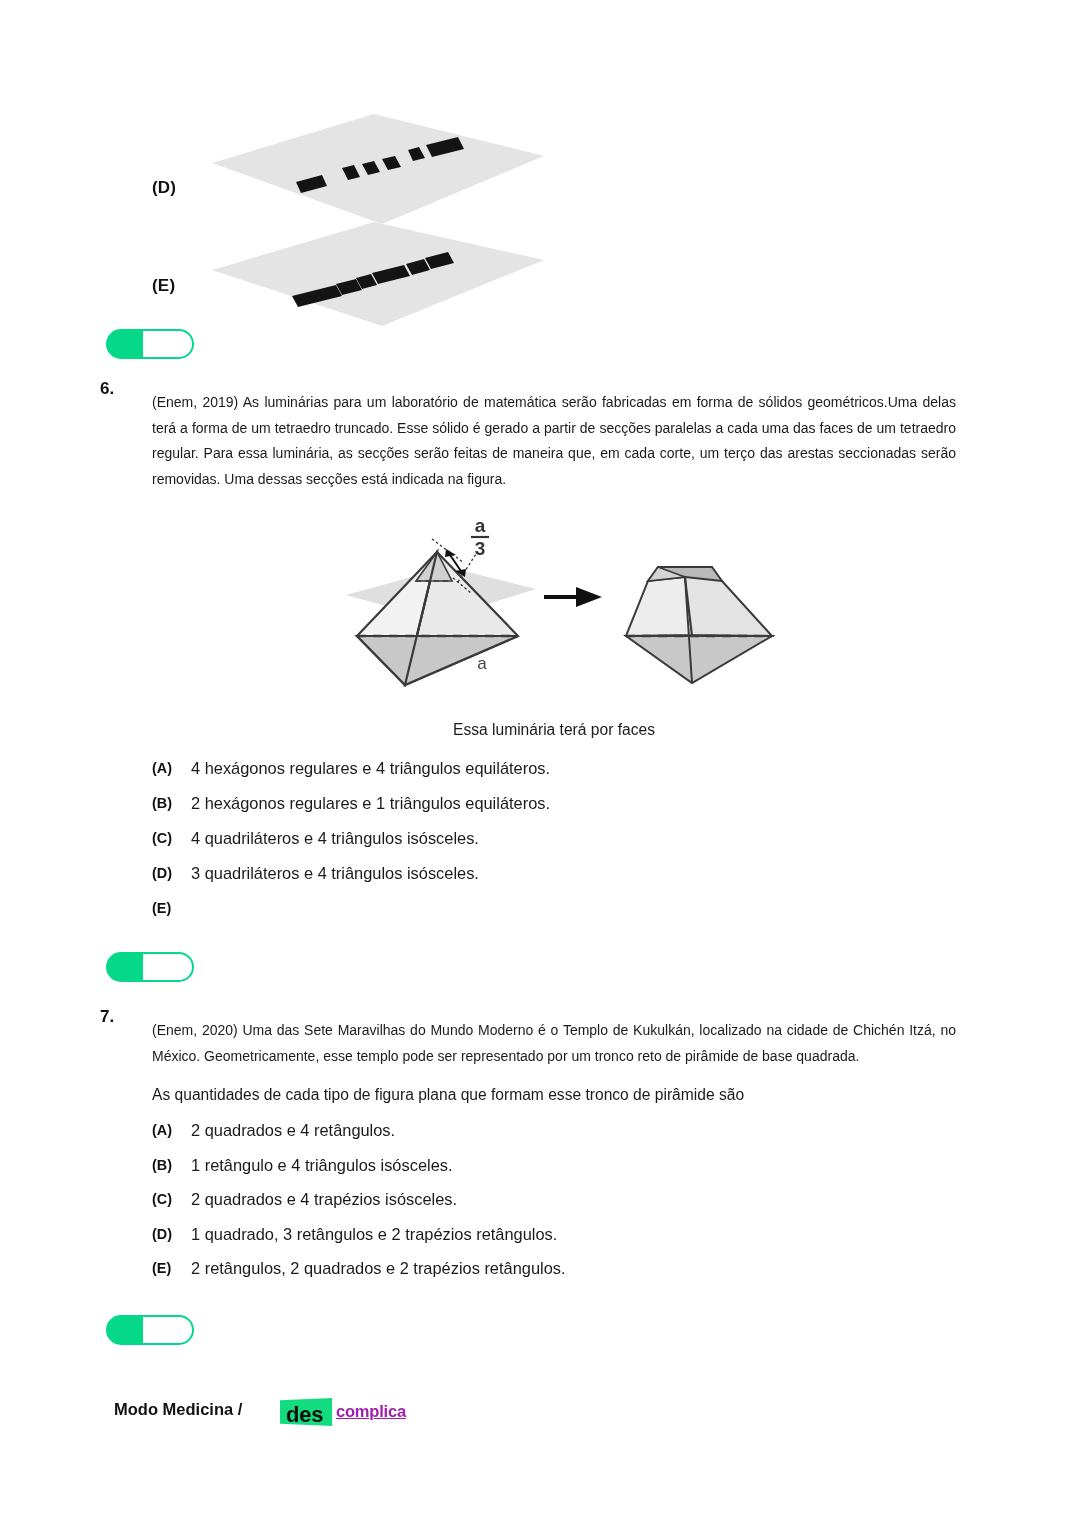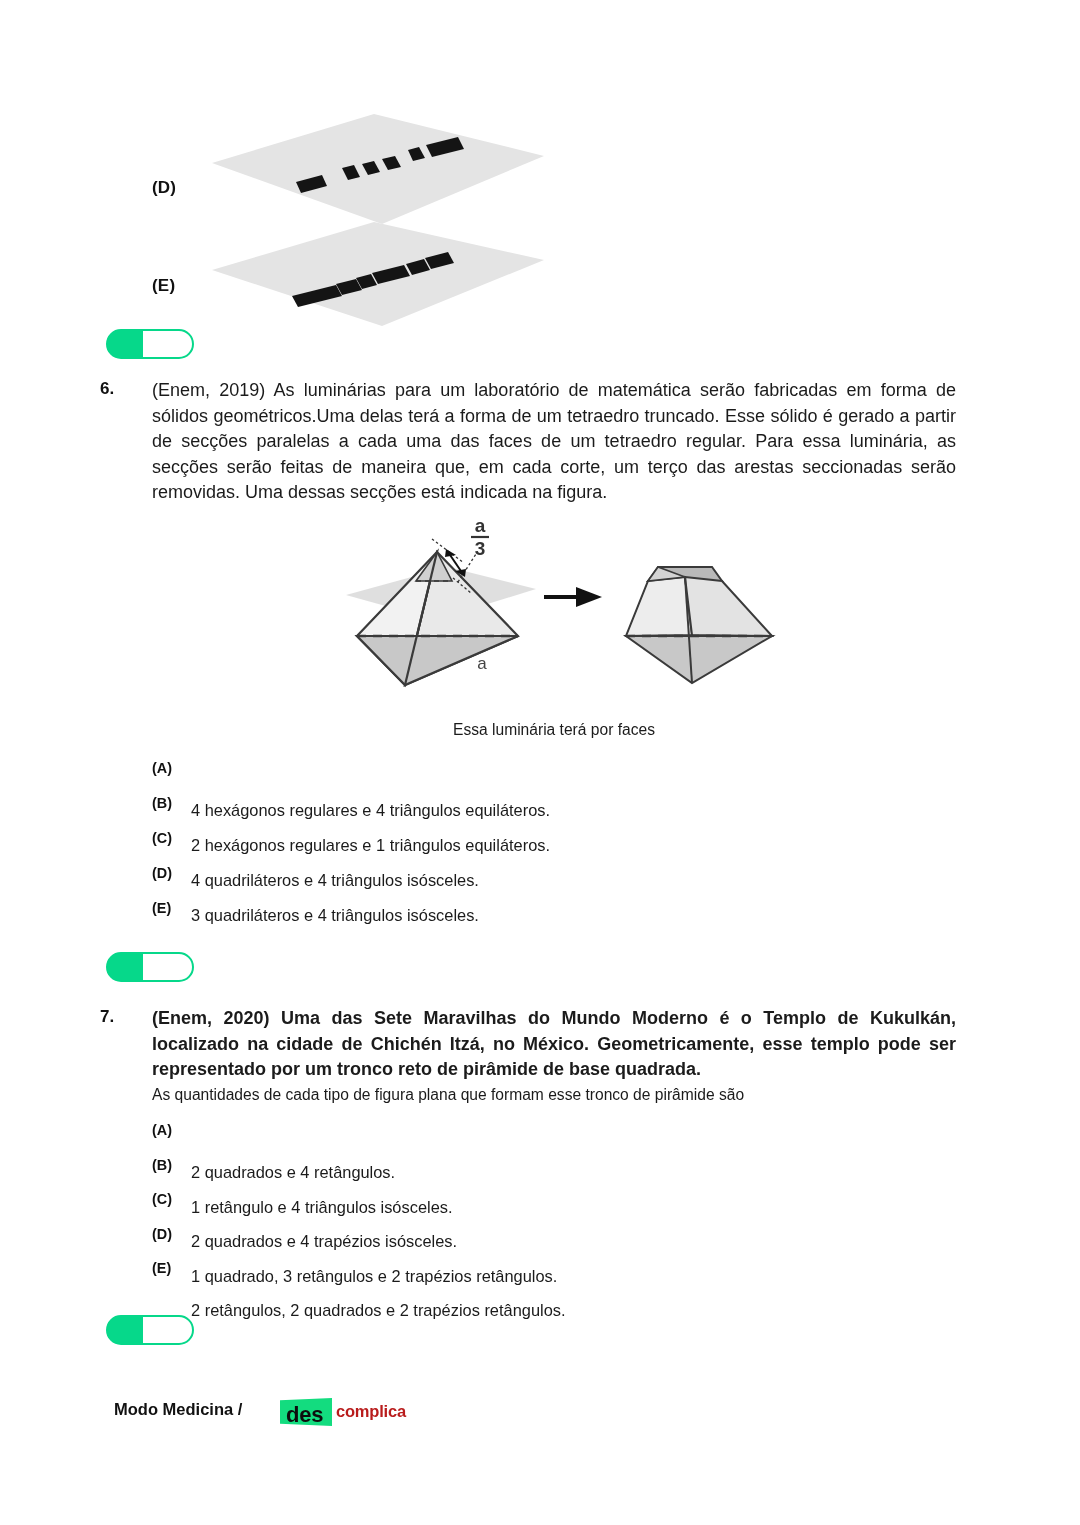--- a/index.html
+++ b/index.html
@@ -54,24 +54,25 @@
   .q-number {
     position: absolute;
     font-size: 17px;
     font-weight: bold;
     color: #111;
   }
   .q-body {
     position: absolute;
     left: 152px;
     width: 804px;
-    font-size: 18px;
+    font-size: 14px;
     line-height: 25.5px;
     text-align: justify;
     color: #1b1b1b;
+    margin-top: 12px;
   }
   .q-lead {
     position: absolute;
     left: 152px;
     width: 804px;
     font-size: 15.6px;
     line-height: 24px;
     color: #1b1b1b;
   }
 
@@ -88,21 +89,20 @@
     left: 0;
     top: 1px;
     font-size: 14.4px;
     font-weight: bold;
     color: #111;
   }
   .option-row .opt-text {
     position: absolute;
     left: 39px;
     top: 0;
-    margin-top: 42px;
   }
 
   
   #footer { position: absolute; left: 114px; top: 1398px; height: 30px; }
   #footer-text {
     position: absolute;
     left: 0; top: 2px;
     font-size: 16.5px;
     font-weight: bold;
     color: #111;
@@ -123,23 +123,24 @@
     font-size: 22px;
     font-weight: bold;
     color: #0d0d0d;
     letter-spacing: -0.2px;
   }
   #logo-complica {
     position: absolute;
     left: 56px; top: 4px;
     font-size: 16.5px;
     font-weight: bold;
-    color: #b91c1c;
+    color: #a21caf;
     letter-spacing: -0.2px;
     white-space: nowrap;
+    text-decoration: underline;
   }
 
   svg { display: block; }
 </style>
 </head>
 <body>
 
 <div id="top-figures">
 
   <svg class="abs" style="left:196px; top:18px;" width="360" height="130" viewBox="0 0 360 130">
@@ -247,21 +248,21 @@
 </div>
 <div class="option-row" style="top:899px;">
   <span class="opt-letter">(E)</span>
 </div>
 
 <div class="toggle-pill" style="left:106px; top:952px;">
   <div class="knob"></div>
 </div>
 
 <div class="q-number" style="left:100px; top:1007px;">7.</div>
-<div class="q-body" style="top:1006px;font-weight:bold;">(Enem, 2020) Uma das Sete Maravilhas do Mundo Moderno é o Templo de Kukulkán, localizado na cidade de Chichén Itzá, no México. Geometricamente, esse templo pode ser representado por um tronco reto de pirâmide de base quadrada.</div>
+<div class="q-body" style="top:1006px;">(Enem, 2020) Uma das Sete Maravilhas do Mundo Moderno é o Templo de Kukulkán, localizado na cidade de Chichén Itzá, no México. Geometricamente, esse templo pode ser representado por um tronco reto de pirâmide de base quadrada.</div>
 
 <div class="q-lead" style="top:1083px;">As quantidades de cada tipo de figura plana que formam esse tronco de pirâmide são</div>
 
 <div class="option-row" style="top:1121px;">
   <span class="opt-letter">(A)</span>
   <span class="opt-text">2 quadrados e 4 retângulos.</span>
 </div>
 <div class="option-row" style="top:1156px;">
   <span class="opt-letter">(B)</span>
   <span class="opt-text">1 retângulo e 4 triângulos isósceles.</span>

